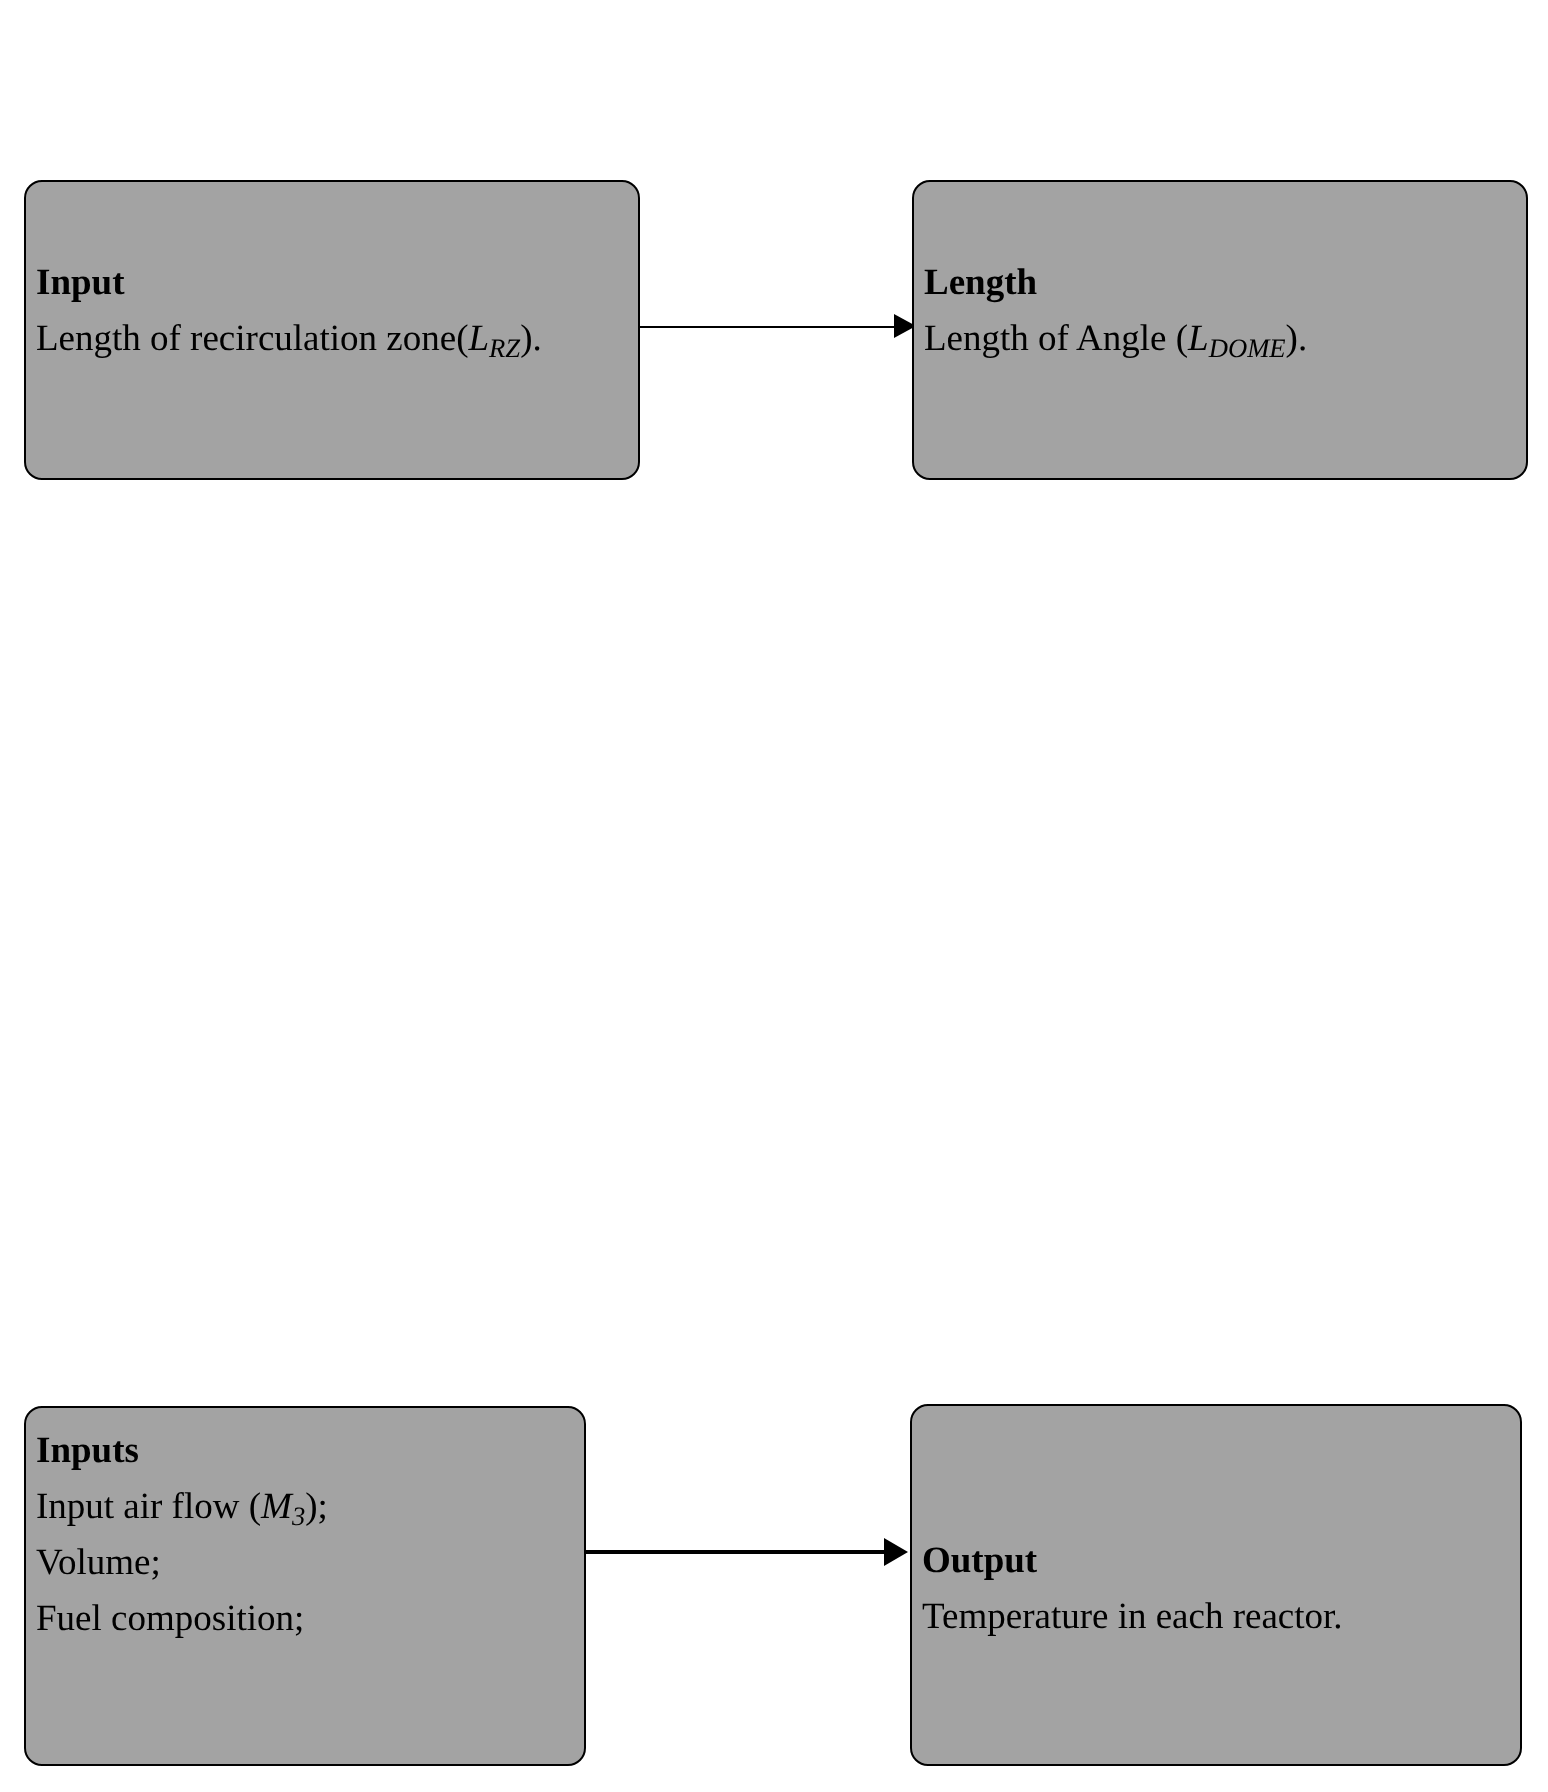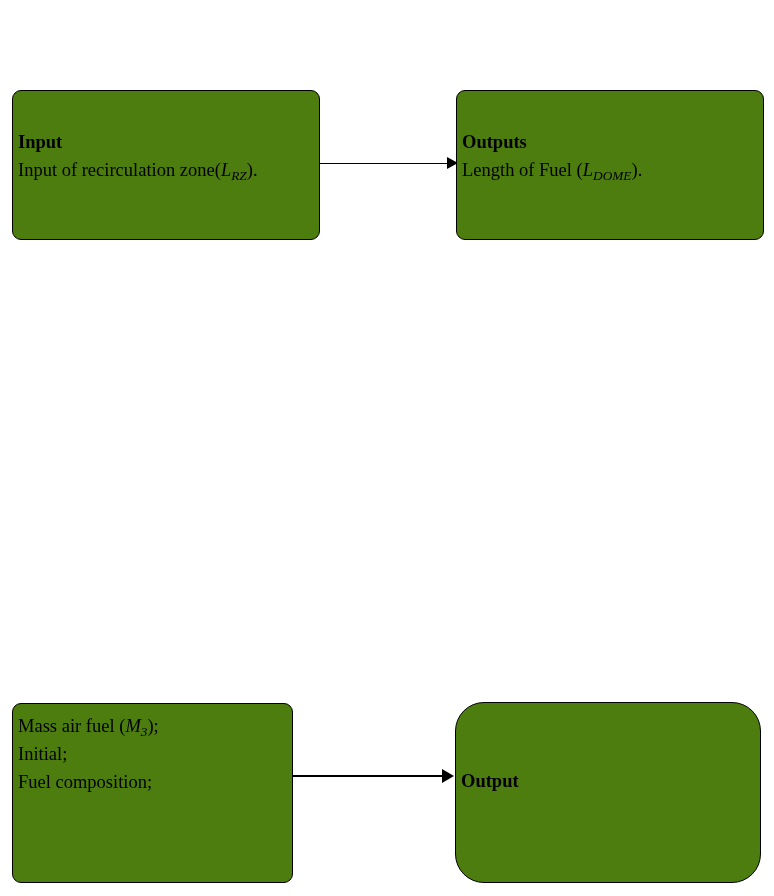--- a/index.html
+++ b/index.html
@@ -20,21 +20,21 @@
     position: absolute;
     left: 0;
     top: 0;
     width: 774px;
     height: 896px;
   }
 
   .box {
     position: absolute;
     box-sizing: border-box;
-    background: #4d7c0f;
+    background: #a3a3a3;
     border: 1.6px solid #000000;
     border-radius: 9px;
   }
 
   .box-text {
     position: absolute;
     left: 5px;
     right: 4px;
     font-size: 18.5px;
     line-height: 28px;
@@ -88,21 +88,20 @@
     height: 180px;
   }
   #box-inputs-reactor .box-text { top: 8px; }
 
   
   #box-output-reactor {
     left: 455px;
     top: 702px;
     width: 306px;
     height: 181px;
-    border-radius: 29px;
   }
   #box-output-reactor .box-text { top: 64px; }
 
   
   .arrow {
     position: absolute;
     height: 14px;
   }
   .arrow .shaft {
     position: absolute;
@@ -156,48 +155,50 @@
   }
 </style>
 </head>
 <body>
 
 <div class="canvas">
 
   <div class="box" id="box-input-rz">
     <div class="box-text">
       <div class="line head">Input</div>
-      <div class="line"><span>Input of recirculation zone(</span><span class="var"><span>L</span><sub>RZ</sub></span><span>).</span></div>
+      <div class="line"><span>Length of recirculation zone(</span><span class="var"><span>L</span><sub>RZ</sub></span><span>).</span></div>
     </div>
   </div>
 
   <div class="arrow" id="arrow-top">
     <div class="shaft"></div>
     <div class="head"></div>
   </div>
 
   <div class="box" id="box-outputs-dome">
     <div class="box-text">
-      <div class="line head">Outputs</div>
-      <div class="line"><span>Length of Fuel (</span><span class="var"><span>L</span><sub>DOME</sub></span><span>).</span></div>
+      <div class="line head">Length</div>
+      <div class="line"><span>Length of Angle (</span><span class="var"><span>L</span><sub>DOME</sub></span><span>).</span></div>
     </div>
   </div>
 
   <div class="box" id="box-inputs-reactor">
     <div class="box-text">
-      <div class="line"><span>Mass air fuel (</span><span class="var"><span>M</span><sub>3</sub></span><span>);</span></div>
-      <div class="line">Initial;</div>
+      <div class="line head">Inputs</div>
+      <div class="line"><span>Input air flow (</span><span class="var"><span>M</span><sub>3</sub></span><span>);</span></div>
+      <div class="line">Volume;</div>
       <div class="line">Fuel composition;</div>
     </div>
   </div>
 
   <div class="arrow" id="arrow-bottom">
     <div class="shaft"></div>
     <div class="head"></div>
   </div>
 
   <div class="box" id="box-output-reactor">
     <div class="box-text">
       <div class="line head">Output</div>
+      <div class="line">Temperature in each reactor.</div>
     </div>
   </div>
 
 </div>
 
 </body></html>

